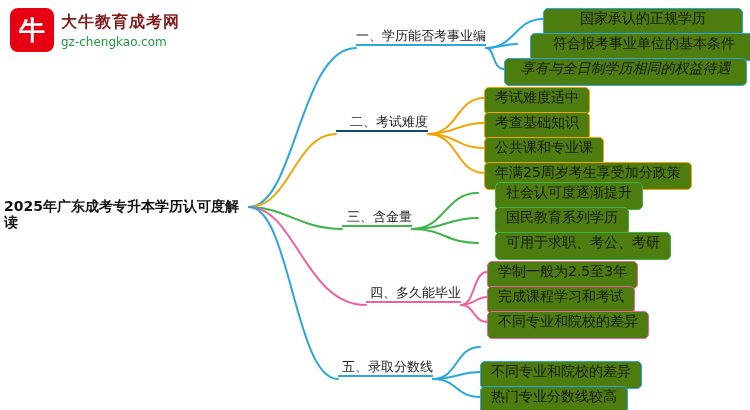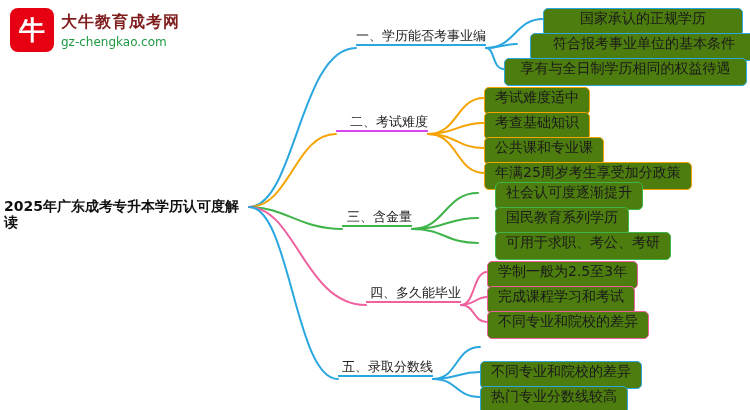--- a/index.html
+++ b/index.html
@@ -17,21 +17,21 @@
   .logo-text .domain { color:#1f9a44; font-size:12px; margin-top:2px; }
 
   
   .root { position:absolute; left:4px; top:198px; width:248px; font-size:14px; font-weight:bold;
           color:#111; line-height:16px; }
 
   
   .branch { position:absolute; font-size:13px; color:#222; text-align:right;
             line-height:16px; white-space:nowrap; }
   .branch.u-blue   { border-bottom:2px solid #2ba7e0; }
-  .branch.u-orange { border-bottom:2px solid #d946ef; }
+  .branch.u-orange { border-bottom:2px solid #0c4a6e; }
   .branch.u-green  { border-bottom:2px solid #3eb449; }
   .branch.u-pink   { border-bottom:2px solid #f0609e; }
 
   
   .leaf { position:absolute; height:28px; line-height:17px; font-size:14px; color:#1a1a1a;
           background:#4d7c0f; border-radius:5px; padding:1px 10px; white-space:nowrap;
           text-align:center; width:max-content; }
   .leaf.c-blue   { border:1.5px solid #2ba7e0; }
   .leaf.c-orange { border:1.5px solid #f5a300; }
   .leaf.c-green  { border:1.5px solid #3eb449;margin-left:17px; }
@@ -83,21 +83,21 @@
   <div class="root">2025年广东成考专升本学历认可度解读</div>
 
   <div class="branch u-blue" style="left:356px; top:28px;  width:130px;">一、学历能否考事业编</div>
   <div class="branch u-orange" style="left:336px; top:114px; width:92px;">二、考试难度</div>
   <div class="branch u-green" style="left:342px; top:209px; width:70px;">三、含金量</div>
   <div class="branch u-pink" style="left:366px; top:285px; width:95px;">四、多久能毕业</div>
   <div class="branch u-blue" style="left:338px; top:359px; width:95px;">五、录取分数线</div>
 
   <div class="leaf c-blue" style="left:543px; top:8px;  width:200px;">国家承认的正规学历</div>
   <div class="leaf c-blue" style="left:530px; top:33px; width:228px;">符合报考事业单位的基本条件</div>
-  <div class="leaf c-blue" style="left:504px; top:58px; width:243px;">享有与全日制学历相同的权益待遇</div>
+  <div class="leaf c-blue" style="left:504px; top:58px; width:243px;font-style:italic;">享有与全日制学历相同的权益待遇</div>
 
   <div class="leaf c-orange" style="left:484px; top:87px;">考试难度适中</div>
   <div class="leaf c-orange" style="left:484px; top:112px;">考查基础知识</div>
   <div class="leaf c-orange" style="left:484px; top:137px;">公共课和专业课</div>
   <div class="leaf c-orange" style="left:484px; top:162px;">年满25周岁考生享受加分政策</div>
 
   <div class="leaf c-green" style="left:478px; top:182px;">社会认可度逐渐提升</div>
   <div class="leaf c-green" style="left:478px; top:207px;">国民教育系列学历</div>
   <div class="leaf c-green" style="left:478px; top:232px;">可用于求职、考公、考研</div>
 

